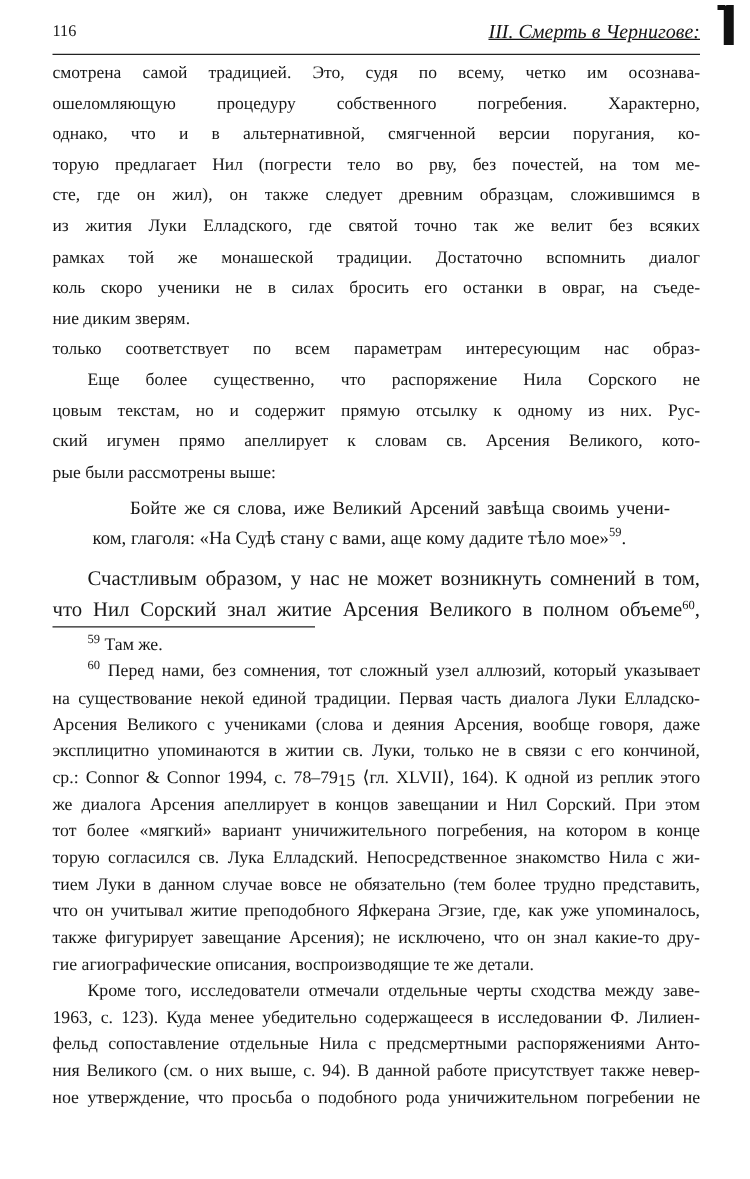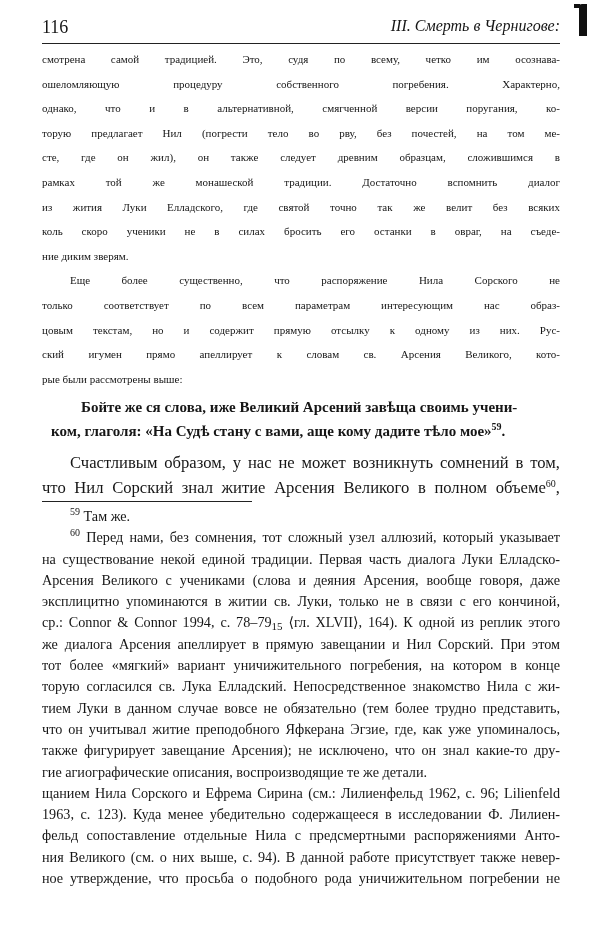--- a/index.html
+++ b/index.html
@@ -1,57 +1,57 @@
 <!DOCTYPE html>
 <html><head>
 <meta charset="utf-8">
 <style>
   html, body { margin: 0; padding: 0; background: #ffffff; }
   body { width: 600px; height: 943px; position: relative; overflow: hidden;
          font-family: "Liberation Serif", "DejaVu Serif", serif; color: #161616; }
   .corner-mark { position: absolute; left: 579px; top: 4px; width: 8px; height: 32px; background: #111; border-top-left-radius: 3px; }
   .corner-mark::before { content: ""; position: absolute; left: -5px; top: 0; width: 6px; height: 4px; background: #111; }
   .header { position: absolute; left: 42px; top: 17px; width: 518px; height: 26px; border-bottom: 1.5px solid #222; }
-  .page-num { position: absolute; left: 0; top: 0; font-size: 18px; }
-  .running-head { position: absolute; right: 0; top: 0; font-size: 16px; font-style: italic; }
-  .body-text { position: absolute; left: 42px; top: 47px; width: 518px; font-size: 11px; line-height: 24.6px; }
+  .page-num { position: absolute; left: 0; top: 0; font-size: 13px; }
+  .running-head { position: absolute; right: 0; top: 0; font-size: 16px; font-style: italic; text-decoration: underline; }
+  .body-text { position: absolute; left: 42px; top: 47px; width: 518px; font-size: 14px; line-height: 24.6px; }
   .line { display: block; white-space: nowrap; text-align: justify; text-align-last: justify; height: 24.6px; }
   .line.last { text-align-last: left; }
   .line.indent { padding-left: 28px; }
-  .quote { position: absolute; left: 81px; top: 395px; width: 432px; font-size: 15px; line-height: 24px; font-weight: bold; }
+  .quote { position: absolute; left: 104px; top: 395px; width: 432px; font-size: 15px; line-height: 24px; }
   .quote .line { height: 24px; }
   .body2 { position: absolute; left: 42px; top: 451px; width: 518px; font-size: 16.6px; line-height: 24.6px; }
   .fn-rule { position: absolute; left: 42px; top: 501px; width: 210px; border-top: 1px solid #222; }
   .footnotes { position: absolute; left: 42px; top: 506px; width: 518px; font-size: 14.2px; line-height: 21.3px; }
   .footnotes .line { height: 21.3px; }
   sup { font-size: 10px; vertical-align: 6px; line-height: 0; }
-  sub { font-size: 11px; vertical-align: -3px; line-height: 0; }
+  sub { font-size: 14px; vertical-align: -3px; line-height: 0; }
 </style>
 </head>
 <body>
 
 <div class="corner-mark"></div>
 
 <div class="header">
   <span class="page-num">116</span>
   <span class="running-head">III. Смерть в Чернигове:</span>
 </div>
 
 <div class="body-text">
   <span class="line">смотрена самой традицией. Это, судя по всему, четко им осознава-</span>
   <span class="line">ошеломляющую процедуру собственного погребения. Характерно,</span>
   <span class="line">однако, что и в альтернативной, смягченной версии поругания, ко-</span>
   <span class="line">торую предлагает Нил (погрести тело во рву, без почестей, на том ме-</span>
   <span class="line">сте, где он жил), он также следует древним образцам, сложившимся в</span>
+  <span class="line">из жития Луки Елладского, где святой точно так же велит без всяких</span>
   <span class="line">рамках той же монашеской традиции. Достаточно вспомнить диалог</span>
-  <span class="line">из жития Луки Елладского, где святой точно так же велит без всяких</span>
   <span class="line">коль скоро ученики не в силах бросить его останки в овраг, на съеде-</span>
   <span class="line last">ние диким зверям.</span>
+  <span class="line">только соответствует по всем параметрам интересующим нас образ-</span>
   <span class="line indent">Еще более существенно, что распоряжение Нила Сорского не</span>
-  <span class="line">только соответствует по всем параметрам интересующим нас образ-</span>
   <span class="line">цовым текстам, но и содержит прямую отсылку к одному из них. Рус-</span>
   <span class="line">ский игумен прямо апеллирует к словам св. Арсения Великого, кото-</span>
   <span class="line last">рые были рассмотрены выше:</span>
 </div>
 
 <div class="quote">
   <span class="line">Бойте же ся слова, иже Великий Арсений завѣща своимь учени-</span>
   <span class="line last" style="margin-left:-30px;"><span>ком, глаголя: «На Судѣ стану с вами, аще кому дадите тѣло мое»</span><sup>59</sup><span>.</span></span>
 </div>
 
@@ -62,26 +62,26 @@
 
 <div class="fn-rule"></div>
 
 <div class="footnotes">
   <span class="line last indent"><sup>59</sup> <span>Там же.</span></span>
   <span class="line indent"><sup>60</sup> <span>Перед нами, без сомнения, тот сложный узел аллюзий, который указывает</span></span>
   <span class="line">на существование некой единой традиции. Первая часть диалога Луки Елладско-</span>
   <span class="line">Арсения Великого с учениками (слова и деяния Арсения, вообще говоря, даже</span>
   <span class="line">эксплицитно упоминаются в житии св. Луки, только не в связи с его кончиной,</span>
   <span class="line"><span>ср.: Connor &amp; Connor 1994, c. 78–79</span><sub>15</sub><span> ⟨гл. XLVII⟩, 164). К одной из реплик этого</span></span>
-  <span class="line">же диалога Арсения апеллирует в прямую завещании и Нил Сорский. При этом</span>
+  <span class="line">же диалога Арсения апеллирует в концов завещании и Нил Сорский. При этом</span>
   <span class="line">тот более «мягкий» вариант уничижительного погребения, на котором в конце</span>
   <span class="line">торую согласился св. Лука Елладский. Непосредственное знакомство Нила с жи-</span>
   <span class="line">тием Луки в данном случае вовсе не обязательно (тем более трудно представить,</span>
   <span class="line">что он учитывал житие преподобного Яфкерана Эгзие, где, как уже упоминалось,</span>
   <span class="line">также фигурирует завещание Арсения); не исключено, что он знал какие-то дру-</span>
   <span class="line last">гие агиографические описания, воспроизводящие те же детали.</span>
-  <span class="line">щанием Нила Сорского и Ефрема Сирина (см.: Лилиенфельд 1962, c. 96; Lilienfeld</span>
+  <span class="line indent">Кроме того, исследователи отмечали отдельные черты сходства между заве-</span>
   <span class="line">1963, c. 123). Куда менее убедительно содержащееся в исследовании Ф. Лилиен-</span>
   <span class="line">фельд сопоставление отдельные Нила с предсмертными распоряжениями Анто-</span>
   <span class="line">ния Великого (см. о них выше, c. 94). В данной работе присутствует также невер-</span>
   <span class="line">ное утверждение, что просьба о подобного рода уничижительном погребении не</span>
 
 </div>
 
 </body></html>

